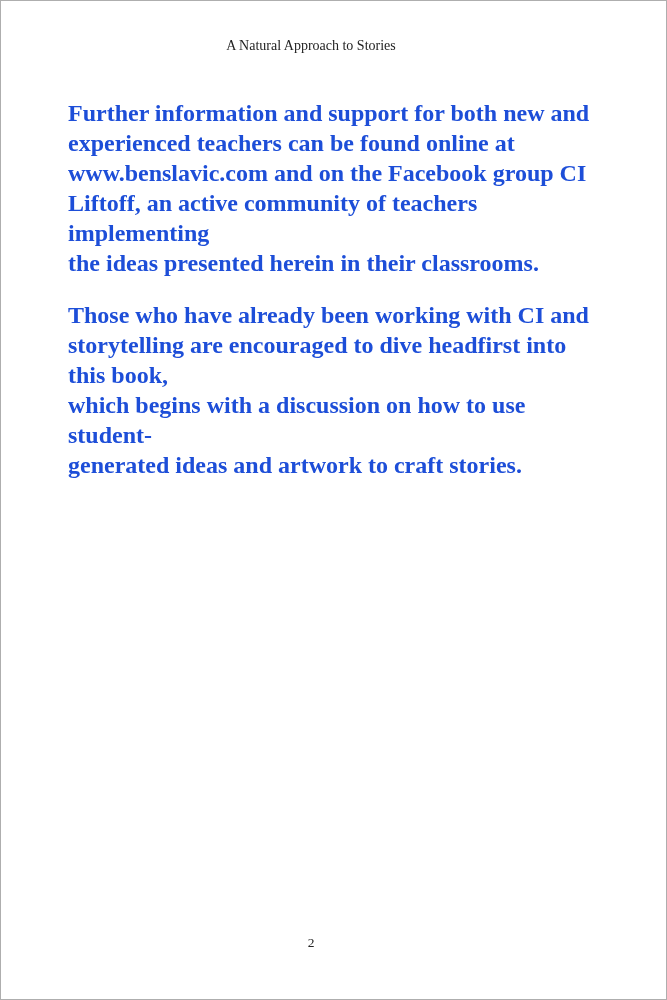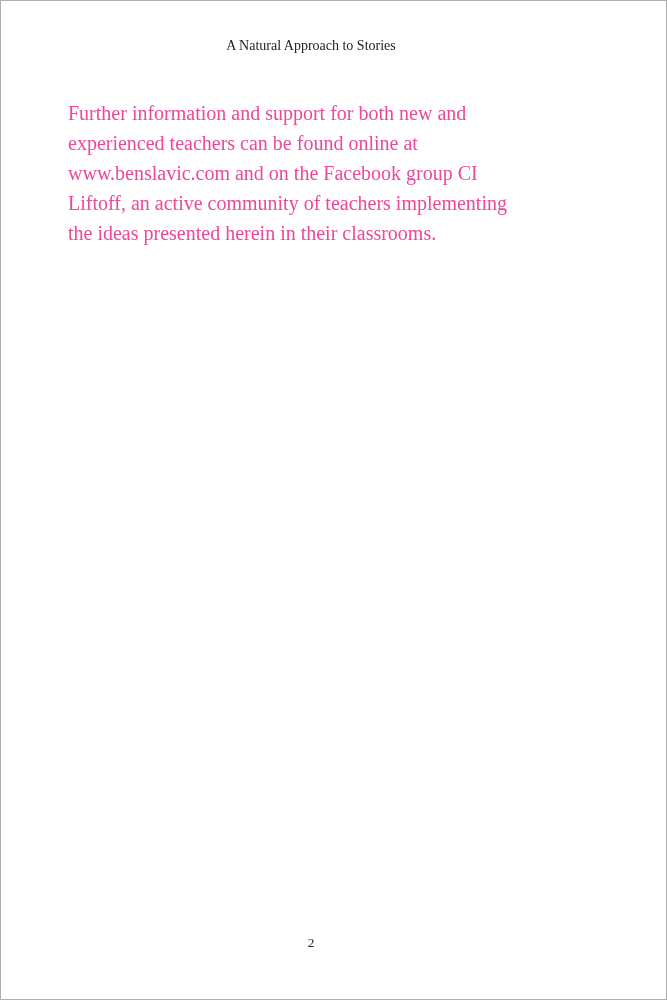--- a/index.html
+++ b/index.html
@@ -28,25 +28,26 @@
     color: #232323;
   }
   .body-text {
     position: absolute;
     top: 97px;
     left: 67px;
     width: 534px;
   }
   .body-text p {
     margin: 0 0 22px 0;
-    font-size: 20px;
+    font-size: 24px;
     line-height: 30px;
-    color: #ec4899;
+    color: #1d4ed8;
     white-space: pre-line;
     text-align: left;
+    font-weight: bold;
   }
   .page-number {
     position: absolute;
     top: 934px;
     left: 67px;
     width: 486px;
     text-align: center;
     font-size: 13.5px;
     line-height: 16px;
     color: #232323;
@@ -57,16 +58,20 @@
 
 <div class="page">
   <div class="running-header">A Natural Approach to Stories</div>
 
   <div class="body-text">
     <p>Further information and support for both new and
 experienced teachers can be found online at
 www.benslavic.com and on the Facebook group CI
 Liftoff, an active community of teachers implementing
 the ideas presented herein in their classrooms.</p>
+    <p>Those who have already been working with CI and
+storytelling are encouraged to dive headfirst into this book,
+which begins with a discussion on how to use student-
+generated ideas and artwork to craft stories.</p>
   </div>
 
   <div class="page-number">2</div>
 </div>
 
 </body></html>

